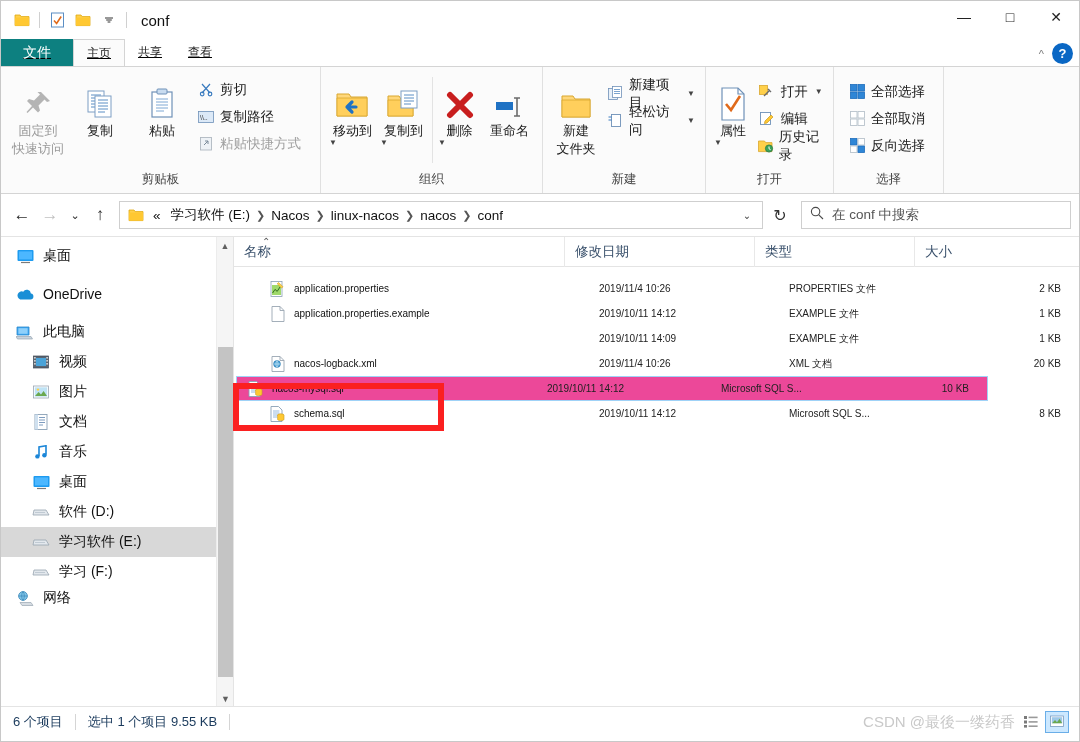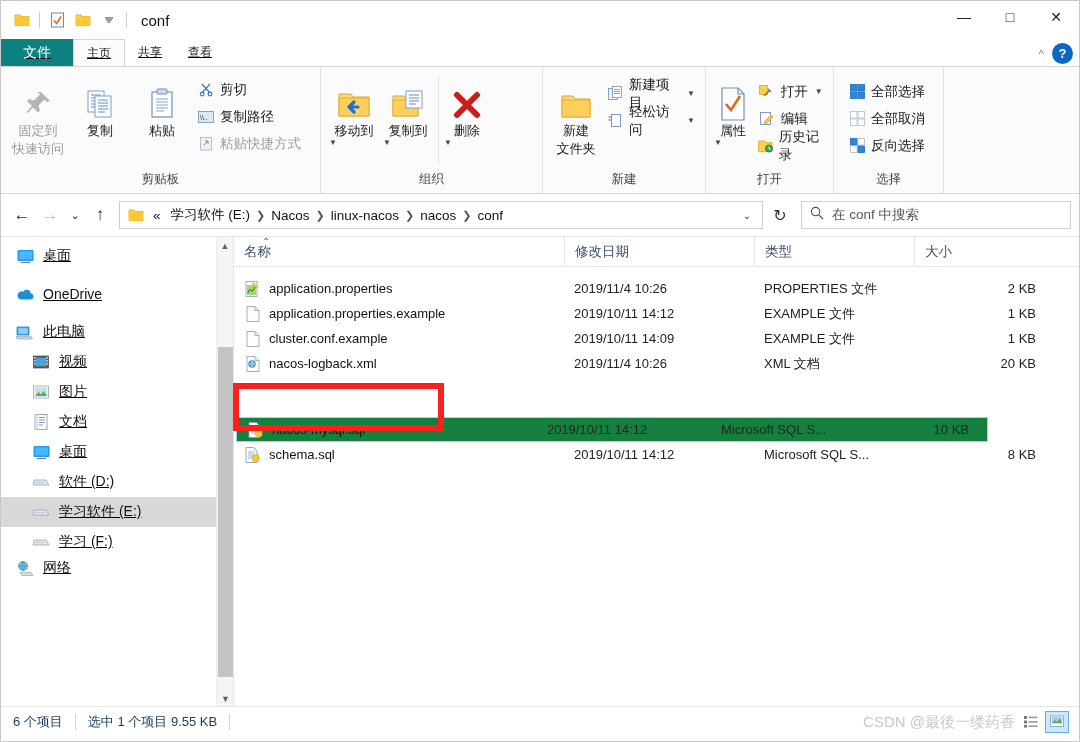--- a/index.html
+++ b/index.html
@@ -60,40 +60,40 @@
   .crumb { padding: 0 5px; }
   .crumb-sep { color: #555; font-size: 11px; padding: 0 1px; }
   .pathdrop { width: 22px; text-align: center; font-size: 10px; color: #444; }
   .refresh { width: 30px; height: 28px; display: flex; align-items: center; justify-content: center; font-size: 16px; color: #333; border: 1px solid transparent; }
   .searchbox { width: 270px; height: 28px; border: 1px solid #cfcfcf; display: flex; align-items: center; gap: 8px; padding: 0 8px; margin-left: 4px; }
   .searchbox .ph { font-size: 13.5px; color: #555; }
 
   
   .main { display: flex; height: 470px; border-top: 1px solid #e4e4e4; }
   .navpane { width: 232px; position: relative; background: #fff; }
-  .navlist { padding-top: 4px; text-decoration: underline; }
+  .navlist { padding-top: 4px; }
   .navitem { height: 30px; display: flex; align-items: center; gap: 8px; padding-left: 14px; font-size: 14px; color: #111; }
   .navitem.indent { padding-left: 30px; }
   .navitem.sel { background: #d8d8d8; }
   .navitem .ni { width: 20px; height: 18px; display: flex; align-items: center; justify-content: center; }
   .navspacer { height: 8px; }
 
   .navscroll { position: absolute; right: 0; top: 0; width: 17px; height: 470px; background: #f5f5f5; border-left: 1px solid #ececec; }
   .ns-arrow { height: 17px; display: flex; align-items: center; justify-content: center; font-size: 9px; color: #606060; }
   .ns-thumb { position: absolute; left: 1px; width: 15px; background: #c4c4c4; }
 
   .filepane { flex: 1; position: relative; background: #fff; border-left: 1px solid #e4e4e4; }
   .colhead { height: 30px; display: flex; align-items: center; border-bottom: 1px solid #e4e4e4; position: relative; }
   .col { font-size: 13.5px; color: #39506b; padding-left: 10px; height: 30px; display: flex; align-items: center; border-left: 1px solid #e8e8e8; }
   .col:first-child { border-left: none; }
   .sortmark { position: absolute; left: 28px; top: -1px; font-size: 10px; color: #5a5a5a; }
 
   .rows { position: relative; }
-  .row { height: 25px; display: flex; align-items: center; font-size: 13px; color: #111; }
-  .row.selected { background: #15803d; border: 1px solid #9fd2f7; margin-top: 41px; }
+  .row { height: 25px; display: flex; align-items: center; font-size: 10px; color: #111; justify-content: flex-end; }
+  .row.selected { background: #ec4899; border: 1px solid #9fd2f7; }
   .cell-name { display: flex; align-items: center; gap: 8px; padding-left: 10px; }
   .cell { padding-left: 10px; color: #222; }
   .cell.size { text-align: right; padding-right: 18px; padding-left: 0; }
   .fileicon { width: 17px; height: 18px; display: flex; align-items: center; justify-content: center; flex: none; }
 
   
   .annot { position: absolute; border: 6px solid #fb2020; pointer-events: none; }
 
   
   .statusbar { height: 30px; border-top: 1px solid #e4e4e4; display: flex; align-items: center; padding-left: 12px; font-size: 13px; color: #1a3a5c; gap: 0; position: relative; background: #fff; }
@@ -262,20 +262,29 @@
         </div>
         <div class="inner-sep"></div>
         <div class="bigbtn" style="width:50px">
           <div class="bi">
             <svg width="32" height="30" viewBox="0 0 32 30">
                 <path d="M6 4l20 20M26 4L6 24" stroke="#c81e1e" stroke-width="6" stroke-linecap="round"></path>
               </svg>
           </div>
           <div class="bl">删除</div>
           <div class="caret">▼</div>
+        </div>
+        <div class="bigbtn" style="width:56px">
+          <div class="bi">
+            <svg width="34" height="28" viewBox="0 0 34 28">
+                <rect x="3" y="9" width="17" height="8" fill="#1f72c4"></rect>
+                <path d="M24 5v18M21 5h6M21 23h6" stroke="#6b6b6b" stroke-width="1.6" fill="none"></path>
+              </svg>
+          </div>
+          <div class="bl">重命名</div>
         </div>
       </div>
       <div class="rgroup-label">组织</div>
     </div>
 
     <div class="rgroup" style="width:163px">
       <div class="rgroup-items">
         <div class="bigbtn" style="width:56px">
           <div class="bi">
             <svg width="34" height="30" viewBox="0 0 34 30">
@@ -522,20 +531,30 @@
                 <rect x="1" y="0.5" width="3" height="15" fill="#cfe0ef"></rect>
                 <g stroke="#6f91b8" stroke-width="0.9">
                   <path d="M5 3.5h6M5 6h6M5 8.5h6M5 11h4"></path>
                 </g>
               </svg>
           </span>
           <span>文档</span>
         </div>
 
 
+        <div class="navitem indent">
+          <span class="ni">
+            <svg width="14" height="15" viewBox="0 0 14 15">
+                <path d="M5 11V2l7-1.2v9" stroke="#1b86d8" stroke-width="1.6" fill="none"></path>
+                <circle cx="3.4" cy="11.4" r="2.2" fill="#1b86d8"></circle>
+                <circle cx="10.4" cy="10.2" r="2.2" fill="#1b86d8"></circle>
+              </svg>
+          </span>
+          <span>音乐</span>
+        </div>
 
         <div class="navitem indent">
           <span class="ni">
             <svg width="17" height="15" viewBox="0 0 17 15">
                 <rect x="0.5" y="1" width="16" height="11" rx="1" fill="#1d9bf0"></rect>
                 <rect x="2" y="2.4" width="13" height="8" fill="#4cb7ff"></rect>
                 <path d="M4 13.5h9" stroke="#7a7a7a" stroke-width="1.2"></path>
               </svg>
           </span>
           <span>桌面</span>
@@ -632,29 +651,20 @@
                 </svg>
             </span>
             <span>application.properties.example</span>
           </div>
           <div class="cell" style="width:190px">2019/10/11 14:12</div>
           <div class="cell" style="width:160px">EXAMPLE 文件</div>
           <div class="cell size" style="width:140px">1 KB</div>
         </div>
 
         <div class="row">
-          <div class="cell-name" style="width:330px">
-            <span class="fileicon">
-              <svg width="14" height="16" viewBox="0 0 14 16">
-                  <path d="M1 0.5h8l4 4v11H1z" fill="#fff" stroke="#9aa6b2" stroke-width="0.9"></path>
-                  <path d="M9 0.5v4h4" fill="none" stroke="#9aa6b2" stroke-width="0.9"></path>
-                </svg>
-            </span>
-            <span>cluster.conf.example</span>
-          </div>
           <div class="cell" style="width:190px">2019/10/11 14:09</div>
           <div class="cell" style="width:160px">EXAMPLE 文件</div>
           <div class="cell size" style="width:140px">1 KB</div>
         </div>
 
         <div class="row">
           <div class="cell-name" style="width:330px">
             <span class="fileicon">
               <svg width="14" height="16" viewBox="0 0 14 16">
                   <path d="M1 0.5h8l4 4v11H1z" fill="#fff" stroke="#9aa6b2" stroke-width="0.9"></path>

